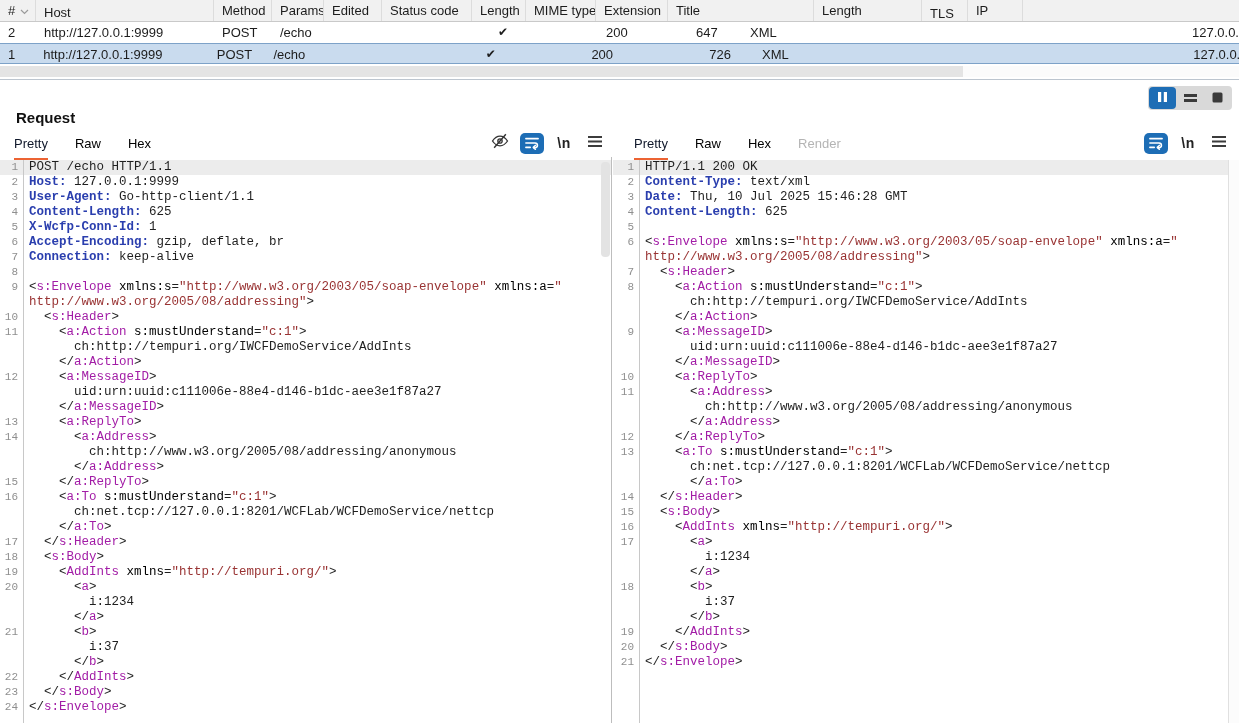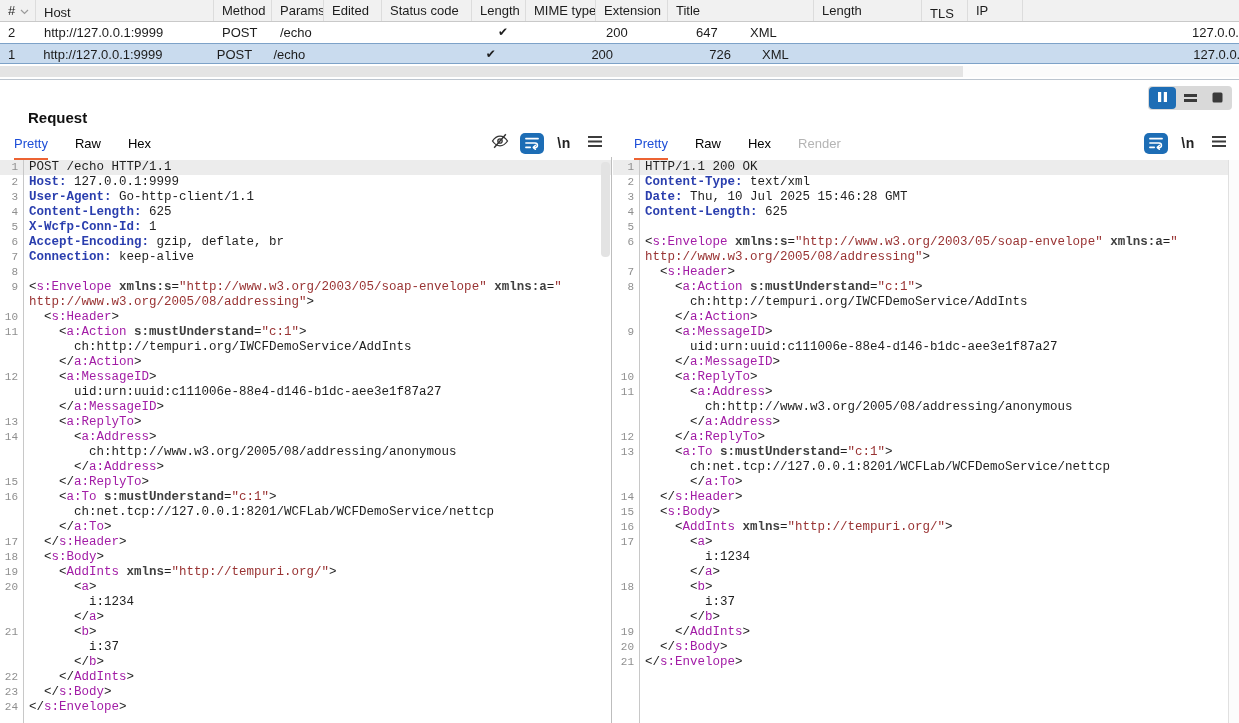--- a/index.html
+++ b/index.html
@@ -17,27 +17,27 @@
   .tr.selected{background:#c9dbee;border-top:1px solid #7da2c8;border-bottom:1px solid #7da2c8;}
   .td{box-sizing:border-box;padding:3px 0 0 8px;white-space:nowrap;overflow:hidden;}
   .td.params{padding-left:10px;font-size:12px;}
 
   .hscroll{position:absolute;top:66px;left:0;width:1239px;height:11px;background:#fbfbfb;}
   .hthumb{position:absolute;left:0;top:0;width:963px;height:11px;background:#e4e4e4;}
   .panels-top-line{position:absolute;top:79px;left:0;width:1239px;height:1px;background:#bcc5cf;}
 
   
   .ptitle{position:absolute;font-size:15px;font-weight:bold;color:#111;}
-  #req-title{left:28px;top:109px;text-align:right;}
+  #req-title{left:16px;top:109px;text-align:right;}
   #res-title{left:636px;top:109px;margin-top:48px;}
   .tabs{position:absolute;top:136px;height:22px;display:flex;}
   #req-tabs{left:14px;}
   #res-tabs{left:634px;}
   .tab{font-size:13px;color:#000000;margin-right:27px;padding-bottom:4px;height:18px;}
-  .tab.active{border-bottom:3px solid #ec6333;color:#1d4ed8;text-align:center;}
+  .tab.active{border-bottom:3px solid #ec6333;color:#0f172a;text-align:center;}
   .tab.disabled{color:#b4b4b4;}
 
   .tools{position:absolute;top:132px;display:flex;align-items:center;gap:9px;}
   #req-tools{left:489px;}
   #res-tools{left:1144px;}
   .toolbtn{min-width:22px;height:22px;display:flex;align-items:center;justify-content:center;}
   .wrapbtn{width:24px;height:21px;background:#1d6db5;border-radius:5px;display:flex;align-items:center;justify-content:center;}
   .nl{font-size:14px;font-weight:700;color:#222;letter-spacing:0.5px;}
 
   .layoutseg{position:absolute;left:1148px;top:86px;width:84px;height:24px;background:#d9d9d9;
@@ -50,21 +50,21 @@
           font-family:"Liberation Mono","DejaVu Sans Mono",monospace;font-size:12.5px;line-height:15px;}
   #req-editor{left:0;width:611px;--gw:22px;}
   #res-editor{left:613px;width:615px;--gw:25px;}
   .crow{display:flex;height:15px;}
   .crow.hl{background:#ececec;}
   .ln{flex:0 0 var(--gw);box-sizing:border-box;text-align:right;color:#8f8f8f;font-size:11px;
       line-height:15px;padding-right:4px;}
   .ct{white-space:pre;padding-left:7px;color:#1f1f1f;}
   .c-x{color:#1f1f1f;}
   .c-t{color:#a21ca6;}
-  .c-a{color:#404040;font-weight:bold;}
+  .c-a{color:#000000;font-weight:normal;}
   .c-v{color:#993333;}
   .c-h{color:#2a3eae;font-weight:bold;}
   .gutline{position:absolute;top:160px;height:563px;width:1px;background:#c8c8c8;}
   #req-gut{left:23px;}
   #res-gut{left:639px;}
   .splitter{position:absolute;left:611px;top:157px;height:566px;width:1px;background:#bdbdbd;}
   .vthumb{position:absolute;left:601px;top:162px;width:9px;height:95px;background:#e3e3e3;border-radius:4px;}
   .vtrack-res{position:absolute;left:1228px;top:160px;width:11px;height:563px;background:#fcfcfc;border-left:1px solid #e0e0e0;box-sizing:border-box;}
 </style>
 </head>

